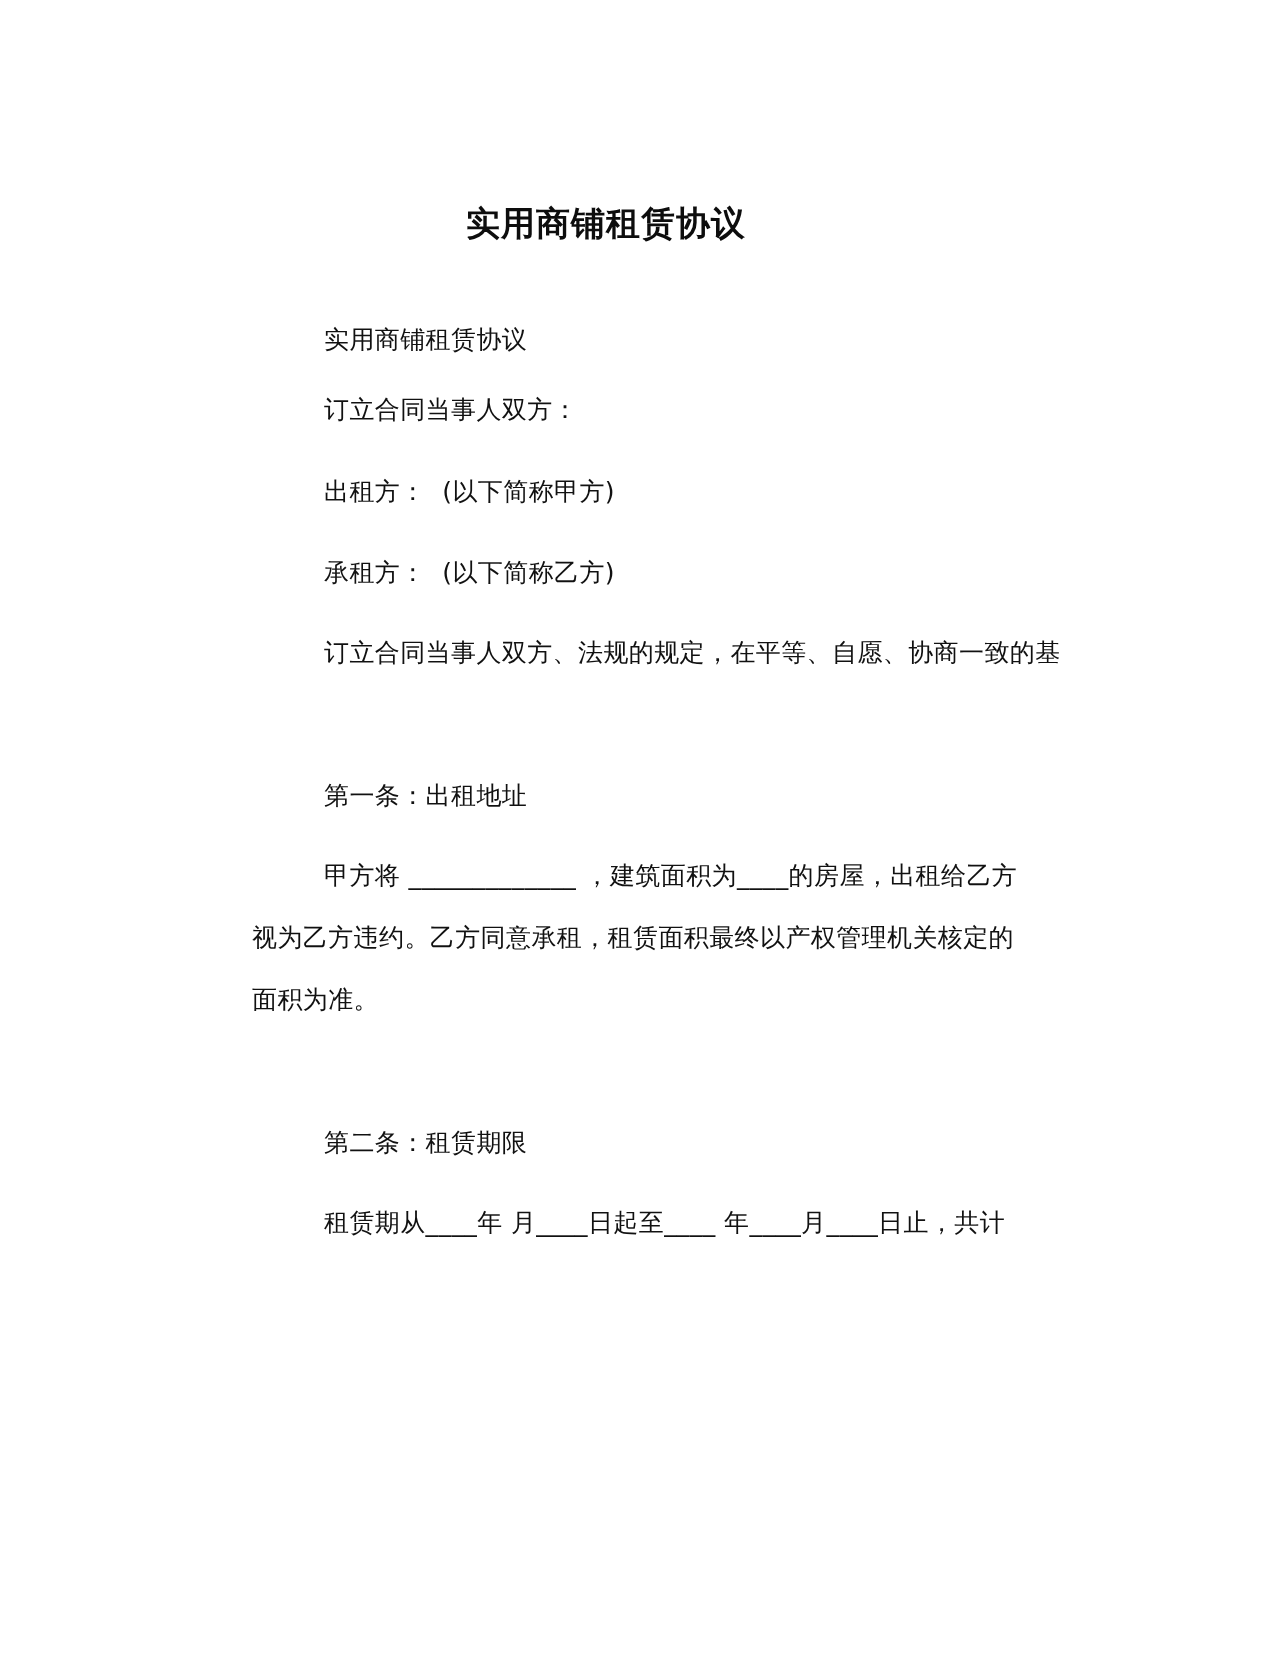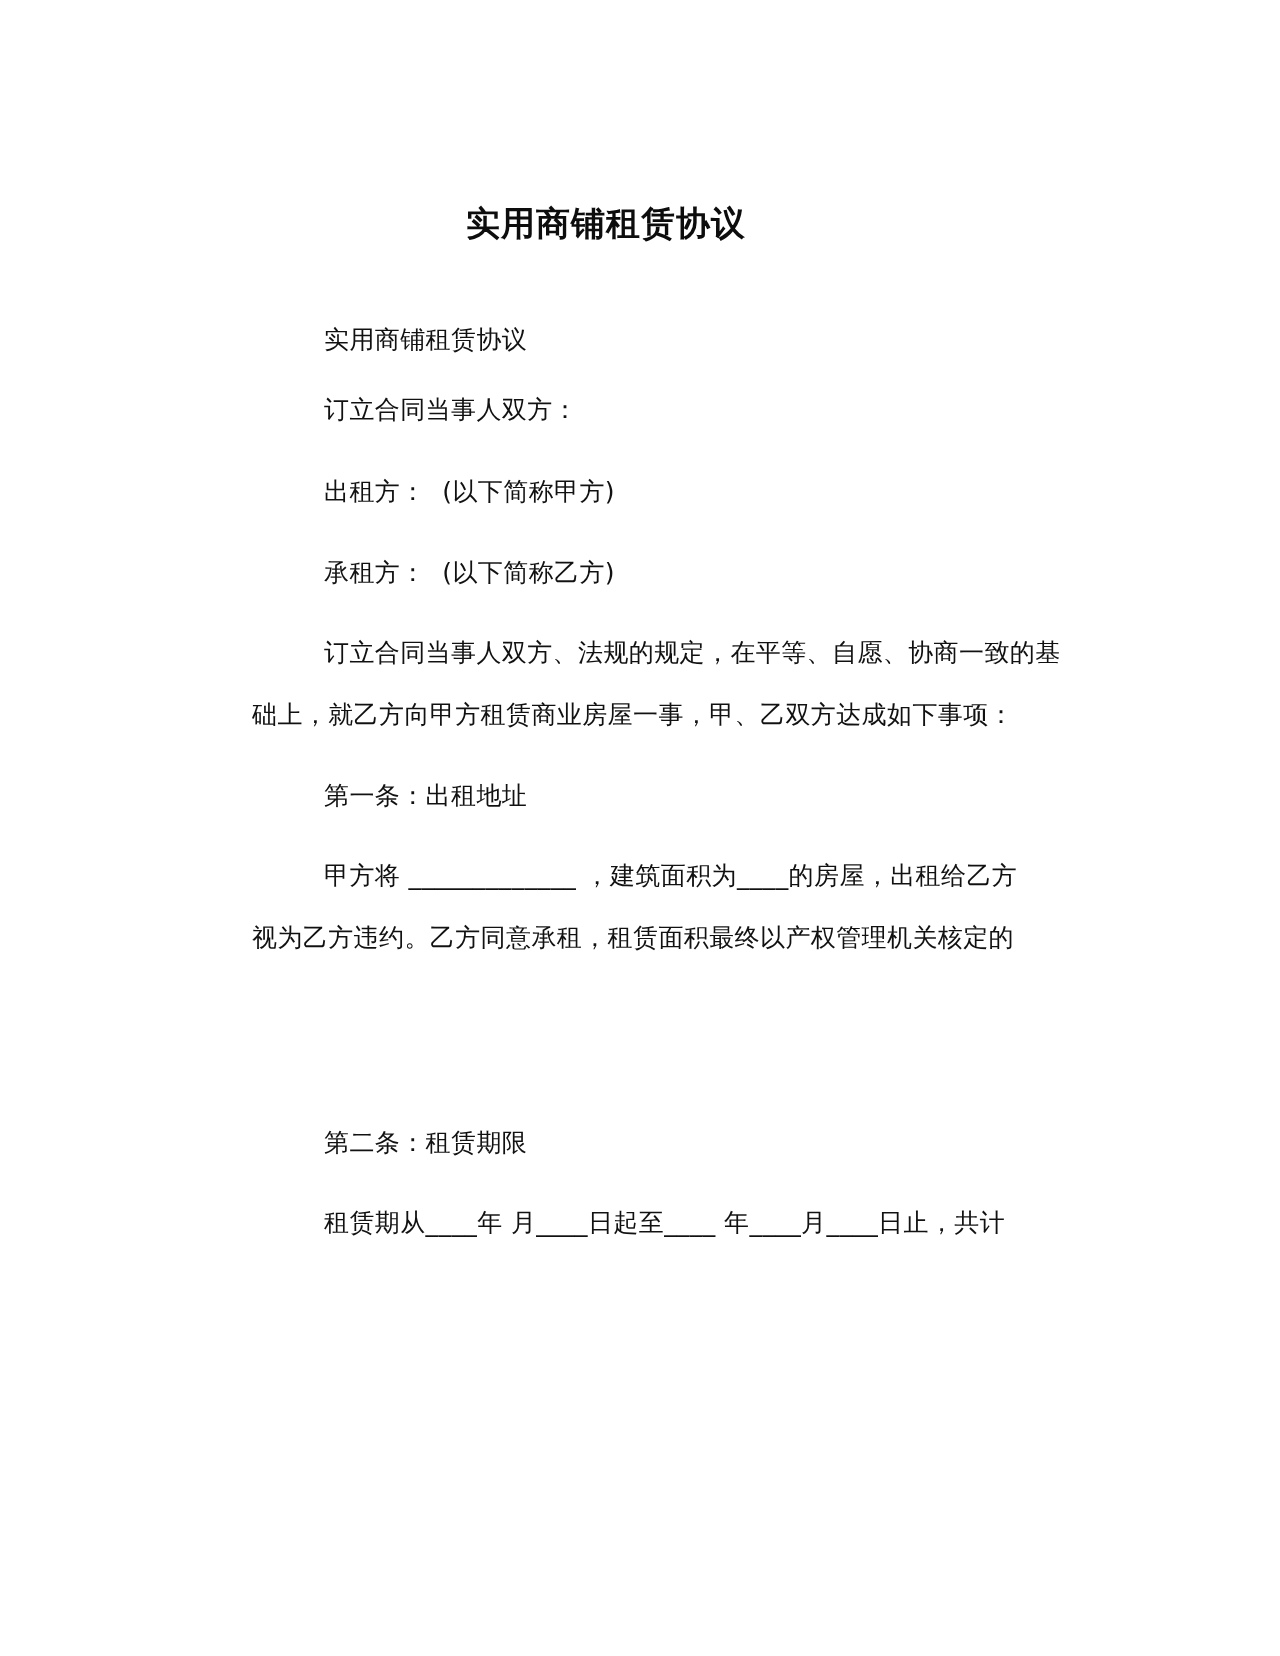--- a/index.html
+++ b/index.html
@@ -82,30 +82,30 @@
     <div class="para" style="top:461px;">
       <span class="line indent">出租方：  (以下简称甲方)</span>
     </div>
 
     <div class="para" style="top:542px;">
       <span class="line indent">承租方：  (以下简称乙方)</span>
     </div>
 
     <div class="para" style="top:622px;">
       <span class="line indent">订立合同当事人双方、法规的规定，在平等、自愿、协商一致的基</span>
-      <span class="line">础上，就乙方向甲方租赁商业房屋一事，甲、乙双方达成如下事项：</span>
     </div>
 
     <div class="para" style="top:765px;">
       <span class="line indent">第一条：出租地址</span>
     </div>
 
     <div class="para" style="top:845px;">
       <span class="line indent">甲方将 _____________ ，建筑面积为____的房屋，出租给乙方</span>
       <span class="line">视为乙方违约。乙方同意承租，租赁面积最终以产权管理机关核定的</span>
+      <span class="line">面积为准。</span>
     </div>
 
     <div class="para" style="top:1112px;">
       <span class="line indent">第二条：租赁期限</span>
     </div>
 
     <div class="para" style="top:1192px;">
       <span class="line indent">租赁期从____年 月____日起至____ 年____月____日止，共计</span>
     </div>
 

